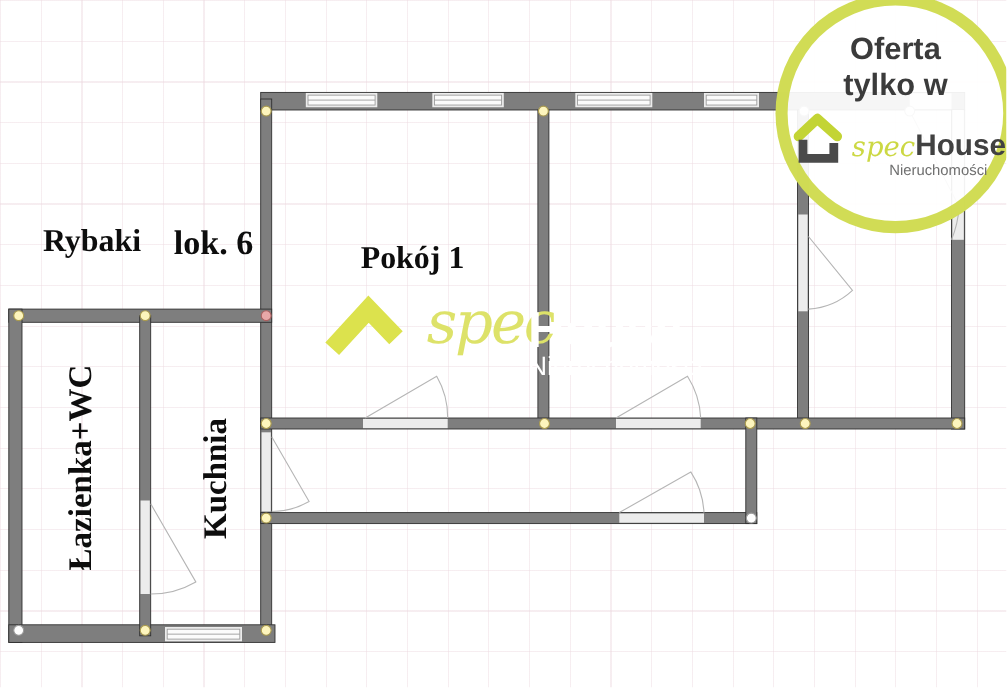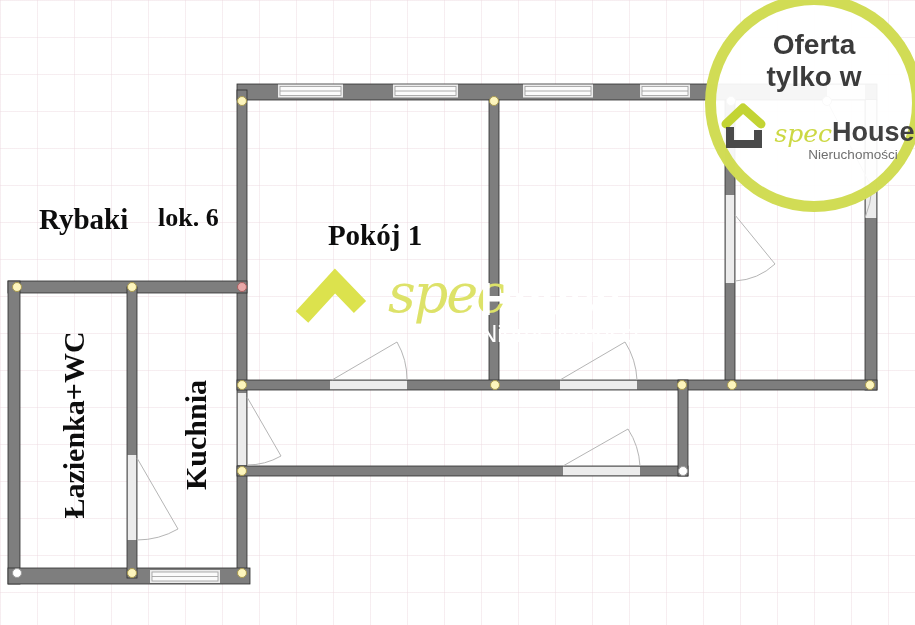--- a/index.html
+++ b/index.html
@@ -9,21 +9,21 @@
       repeating-linear-gradient(to right, rgba(236,216,223,.45) 0 1px, transparent 1px 37px),
       repeating-linear-gradient(to bottom, rgba(236,216,223,.45) 0 1px, transparent 1px 37px),
       #ffffff;
     font-family:"Liberation Sans", sans-serif;
   }
   .plan-svg{position:absolute;left:0;top:0;z-index:1;}
   
   .lbl{position:absolute;z-index:3;color:#0d0d0d;font-family:"Liberation Serif", serif;
        font-weight:bold;white-space:nowrap;}
   .lbl-address{left:13px;top:203px;font-size:29px;margin-left:26px;}
-  .lbl-unit{left:158px;top:203px;font-size:26px;text-align:right;}
+  .lbl-unit{left:158px;top:203px;font-size:31px;text-align:right;}
   .lbl-room{font-size:29px;text-align:center;width:160px;font-family:Liberation Serif, serif;}
   .lbl-p1{left:295px;top:219px;}
   .lbl-p2{left:527px;top:220px;}
   .lbl-vert{display:flex;align-items:center;justify-content:center;height:36px;}
   .lbl-laz{width:230px;left:-41px;top:407px;font-size:30px;transform:rotate(-90deg);}
   .lbl-kuch{width:170px;left:111px;top:417px;font-size:30px;transform:rotate(-90deg);}
   
   .wm{position:absolute;z-index:2;left:0;top:0;width:915px;height:625px;pointer-events:none;}
   .wm-chevron{position:absolute;left:290px;top:268px;}
   .wm-spec{position:absolute;left:388px;top:262px;font-family:"DejaVu Serif", serif;

